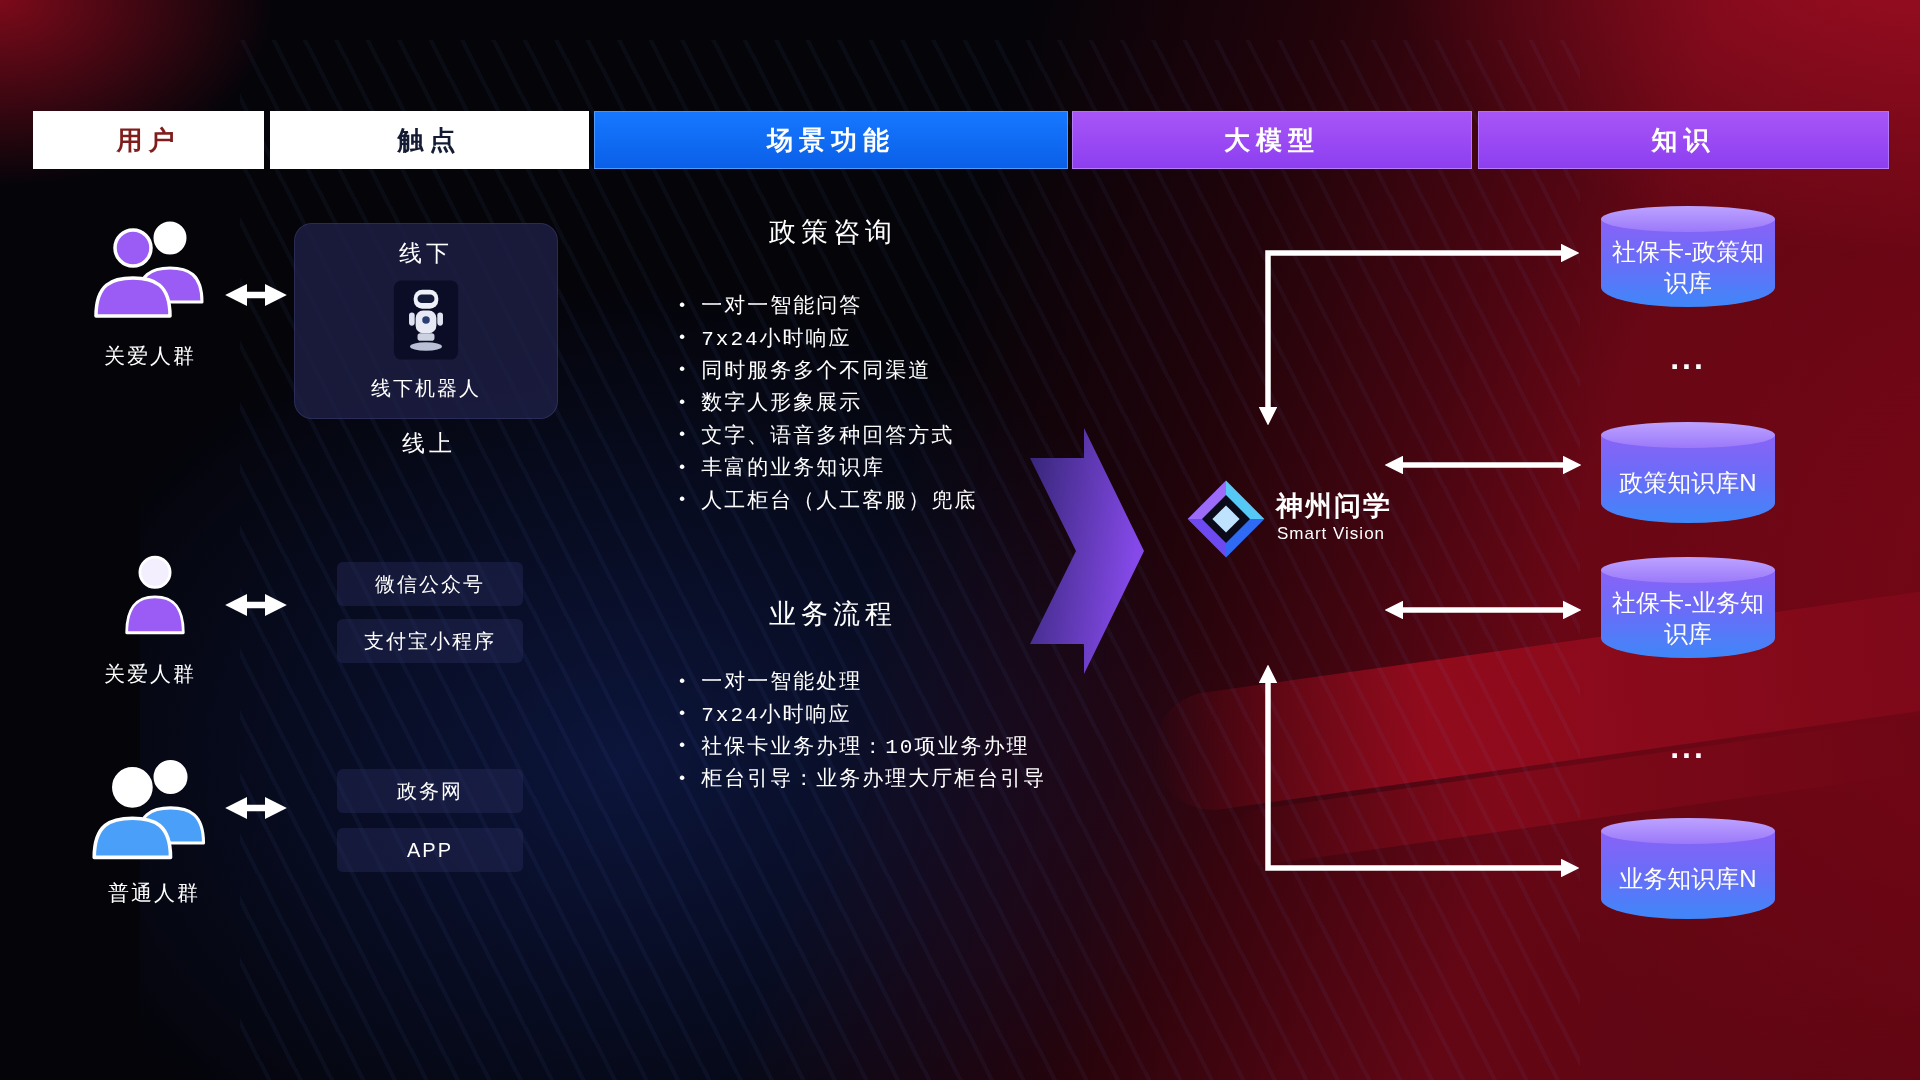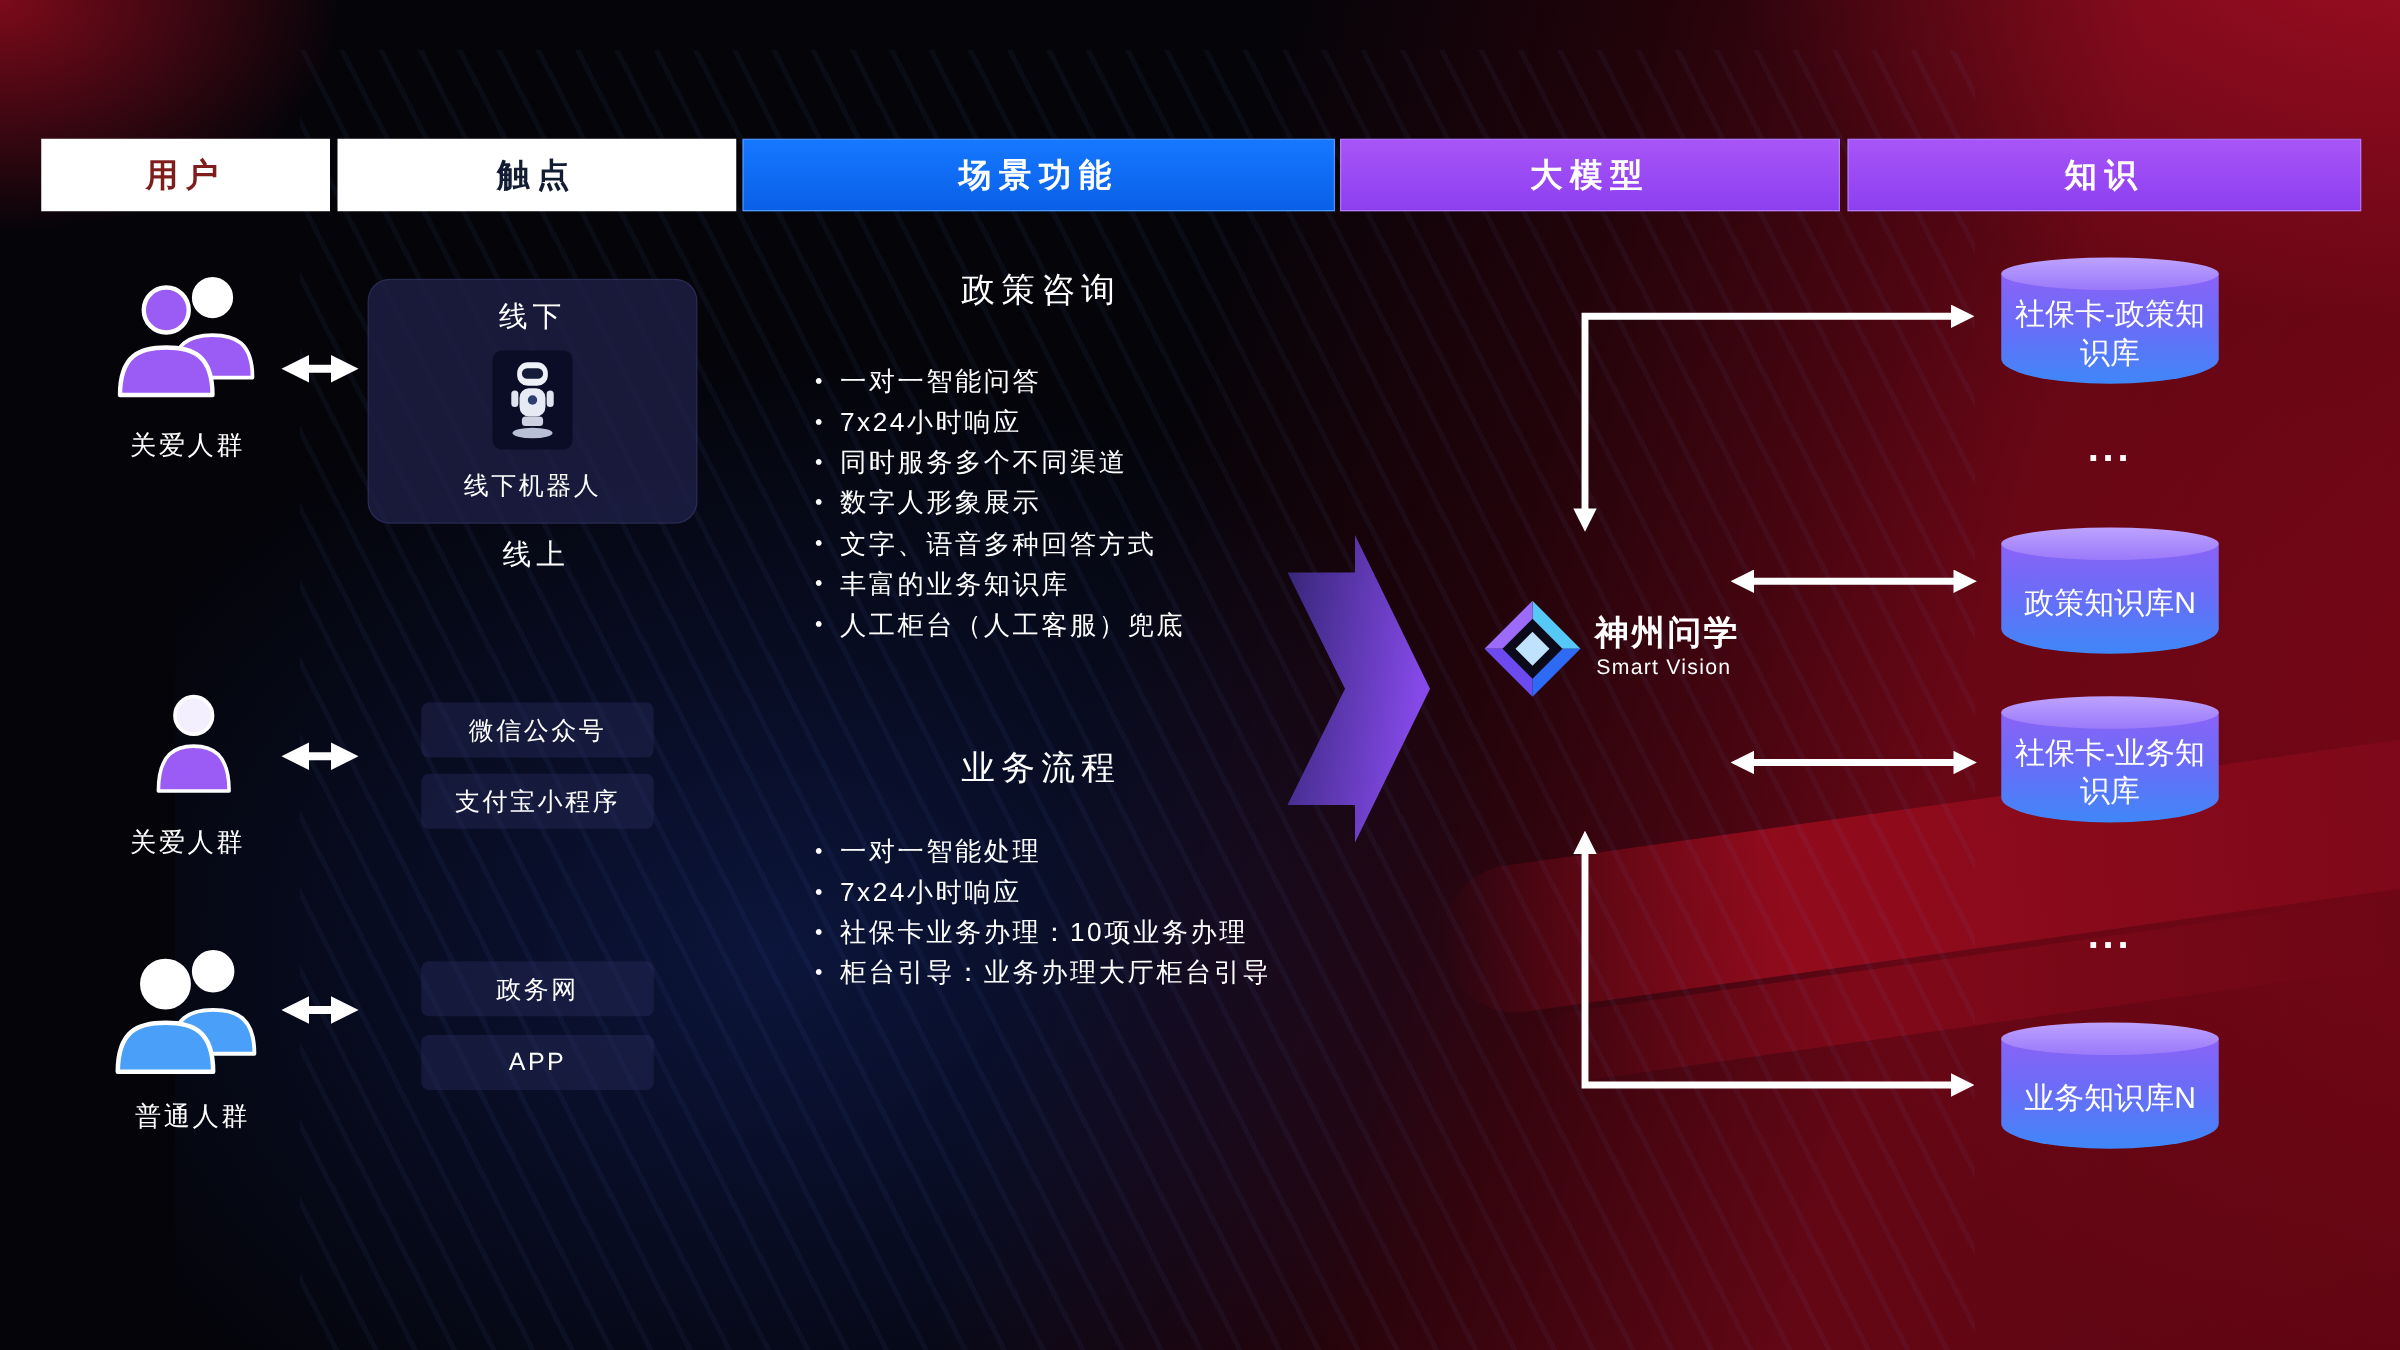--- a/index.html
+++ b/index.html
@@ -44,21 +44,21 @@
         padding:14px 0 16px;box-sizing:border-box;margin-top:33px;}
   .card-title{font-size:23px;letter-spacing:4px;}
   .card-caption{font-size:20px;letter-spacing:2px;text-align:center;}
   .online-label{position:absolute;left:329px;top:428px;width:200px;z-index:5;text-align:center;font-size:23px;letter-spacing:4px;}
   .channel{position:absolute;left:337px;width:186px;height:44px;z-index:5;
            background:rgba(42,46,96,0.40);border-radius:6px;
            display:flex;align-items:center;justify-content:center;font-size:20px;letter-spacing:2px;}
 
   
   .scene-title{position:absolute;left:673px;width:320px;z-index:5;text-align:center;font-size:27px;letter-spacing:5px;}
-  .scene-list{position:absolute;left:652px;z-index:5;list-style:none;margin:0;padding:0;font-size:21px;letter-spacing:2px;}
+  .scene-list{position:absolute;left:677px;z-index:5;list-style:none;margin:0;padding:0;font-size:21px;letter-spacing:2px;font-family:Liberation Mono, monospace;}
   .scene-list li{height:32.4px;display:flex;align-items:center;white-space:nowrap;}
   .scene-list li::before{content:"•";margin-right:12px;font-size:17px;}
 
   
   .big-arrow{position:absolute;left:1030px;top:428px;z-index:4;}
   .logo-svg{position:absolute;left:1186px;top:479px;z-index:5;}
   .model-name{position:absolute;left:1276px;top:488px;z-index:5;font-size:27px;font-weight:bold;letter-spacing:2px;}
   .model-sub{position:absolute;left:1277px;top:524px;z-index:5;font-size:17px;letter-spacing:1px;}
 
   

